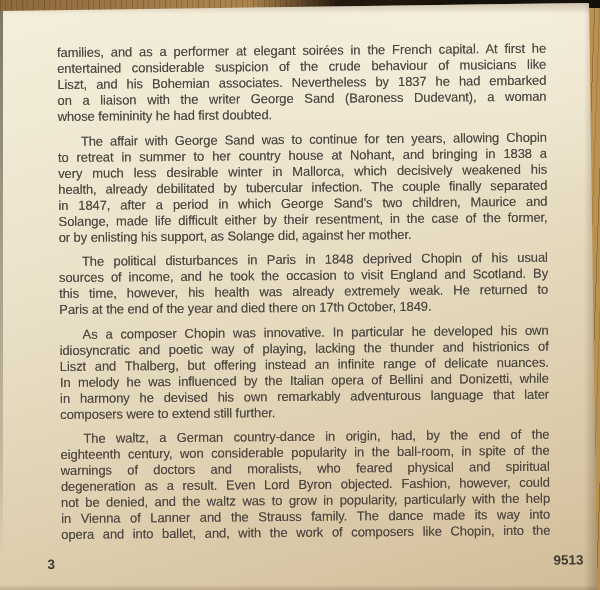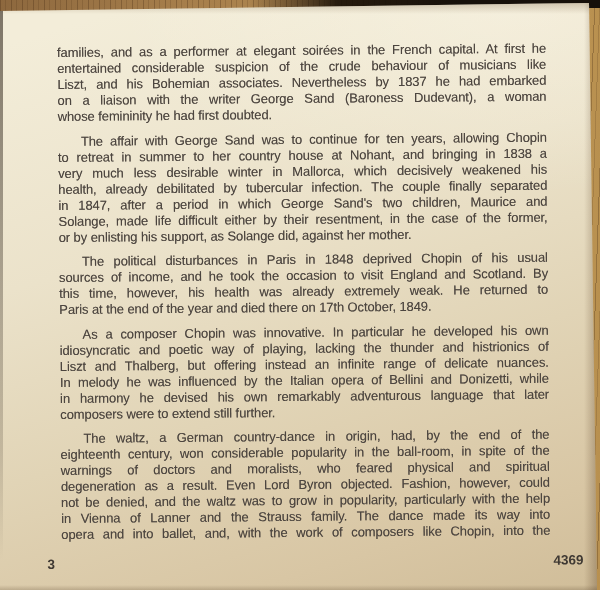--- a/index.html
+++ b/index.html
@@ -102,16 +102,16 @@
           <div class="line">warnings of doctors and moralists, who feared physical and spiritual</div>
           <div class="line">degeneration as a result. Even Lord Byron objected. Fashion, however, could</div>
           <div class="line">not be denied, and the waltz was to grow in popularity, particularly with the help</div>
           <div class="line">in Vienna of Lanner and the Strauss family. The dance made its way into</div>
           <div class="line">opera and into ballet, and, with the work of composers like Chopin, into the</div>
         </div>
       </div>
 
     <div class="footer">
       <span>3</span>
-      <span>4369</span>
+      <span>9513</span>
     </div>
   </div>
 </div>
 
 </body></html>

